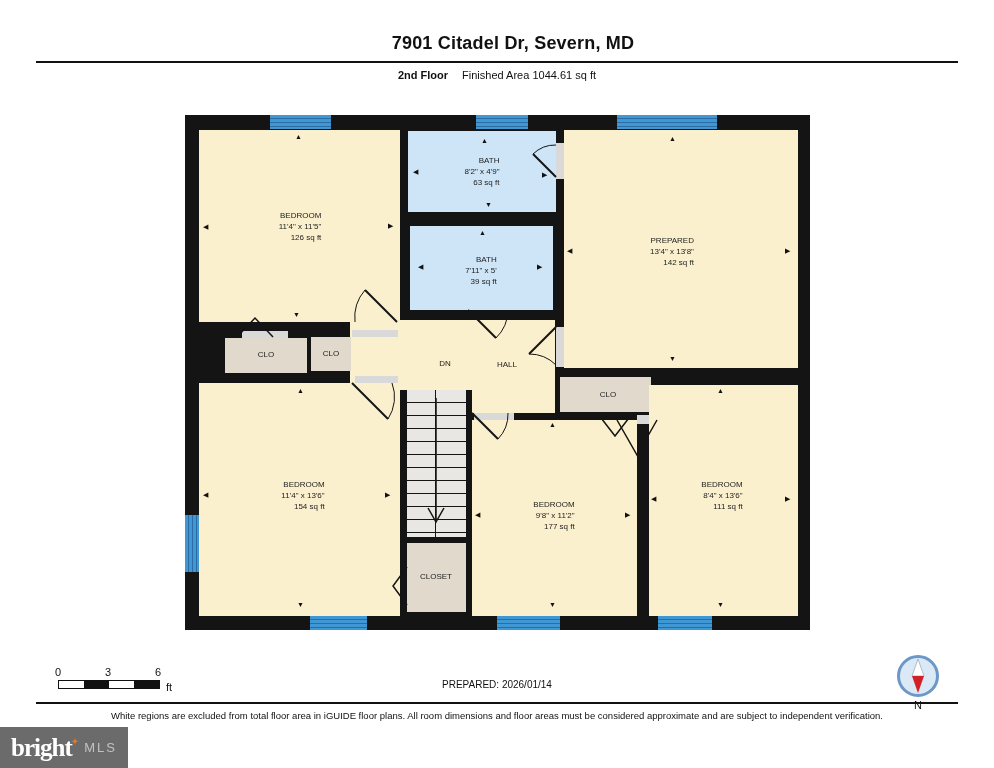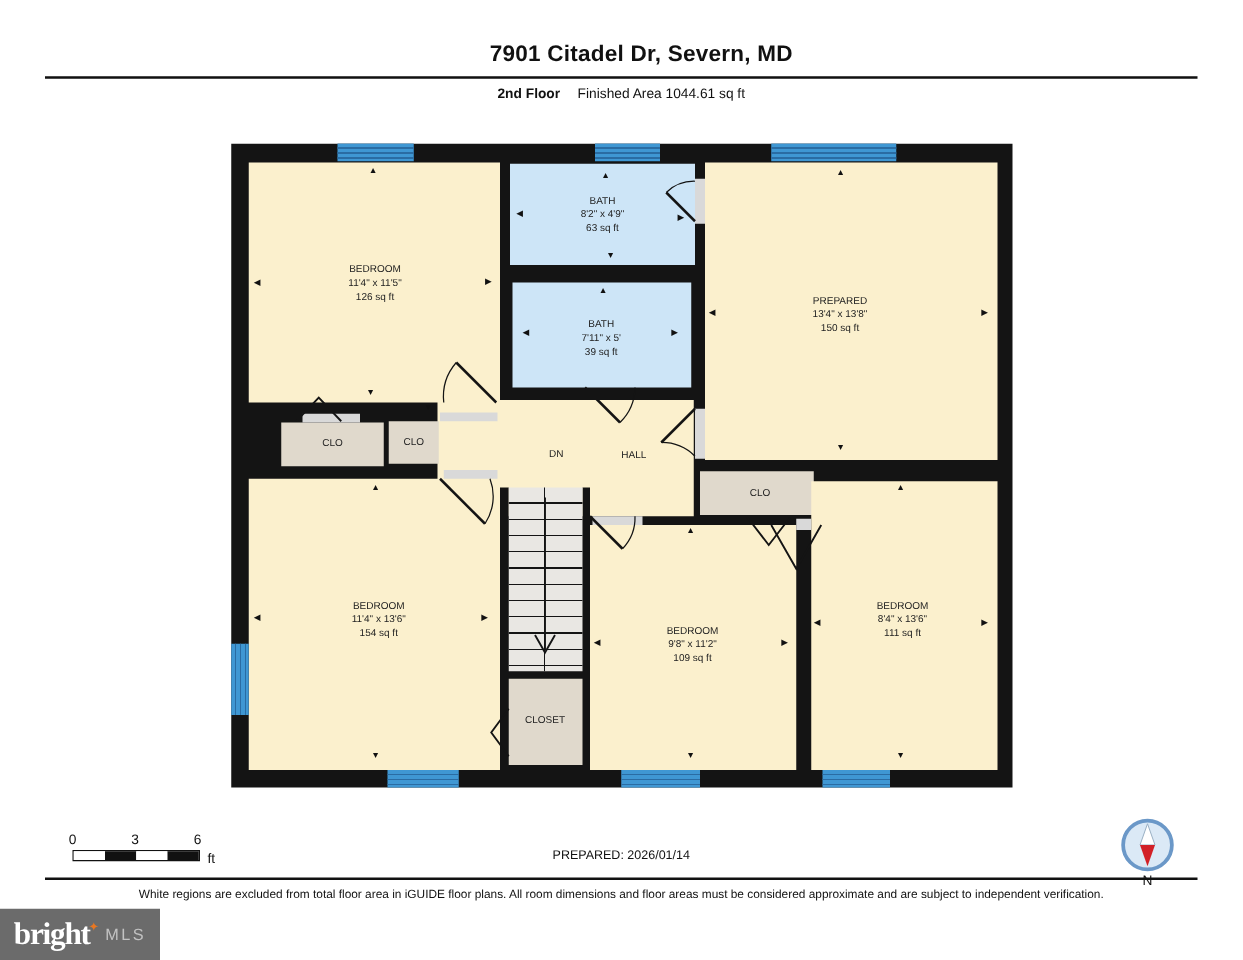--- a/index.html
+++ b/index.html
@@ -19,21 +19,21 @@
   .clo{background:#e0d9cc}
   .wall{background:#141414}
   .thr{background:#d9d9d9}
   .stairs{background:#e9e7e3;
     background-image:
       linear-gradient(90deg,transparent 0 28px,#141414 28px 29px,transparent 29px 100%),
       repeating-linear-gradient(180deg,transparent 0 12px,#141414 12px 13px)}
   .win{background:#3f97d3;
        background-image:repeating-linear-gradient(180deg,transparent 0 3px,#2a6ca3 3px 4px)}
   .win.v{background-image:repeating-linear-gradient(90deg,transparent 0 3px,#2a6ca3 3px 4px)}
-  .rlabel{transform:translate(-50%,-50%);text-align:center;font-size:8px;line-height:1.35;
+  .rlabel{transform:translate(-50%,-50%);text-align:right;font-size:8px;line-height:1.35;
           white-space:nowrap;color:#222}
   .rlabel span{display:block}
   .ar{font-size:7px;line-height:1;color:#111}
   svg.overlay{left:0;top:0}
 
   .scalebar{position:absolute;left:58px;top:666px;font-size:11px}
   .sb-ticks{position:relative;width:100px;height:14px}
   .sb-ticks span{position:absolute;transform:translateX(-50%)}
   .sb-bar{width:100px;height:7px;border:1px solid #111;display:flex}
   .sb-bar i{flex:1}
@@ -155,21 +155,21 @@
       <span>63 sq ft</span>
   </div>
   <div class="rlabel" style="left:296px;top:156px">
     <span>BATH</span>
       <span>7'11" x 5'</span>
       <span>39 sq ft</span>
   </div>
   <div class="rlabel" style="left:487px;top:137px">
     <span>PREPARED</span>
       <span>13'4" x 13'8"</span>
-      <span>150 sq ft</span>
+      <span>142 sq ft</span>
   </div>
   <div class="rlabel" style="left:260px;top:249px">
       <span>DN</span>
     </div>
   <div class="rlabel" style="left:322px;top:250px">
       <span>HALL</span>
     </div>
   <div class="rlabel" style="left:81px;top:240px">
       <span>CLO</span>
     </div>
@@ -183,21 +183,21 @@
       <span>CLOSET</span>
     </div>
   <div class="rlabel" style="left:118px;top:381px">
     <span>BEDROOM</span>
       <span>11'4" x 13'6"</span>
       <span>154 sq ft</span>
   </div>
   <div class="rlabel" style="left:369px;top:401px">
     <span>BEDROOM</span>
       <span>9'8" x 11'2"</span>
-      <span>109 sq ft</span>
+      <span>177 sq ft</span>
   </div>
   <div class="rlabel" style="left:537px;top:381px">
     <span>BEDROOM</span>
       <span>8'4" x 13'6"</span>
       <span>111 sq ft</span>
   </div>
 </div>
 
 <div class="scalebar">
   <div class="sb-ticks">

